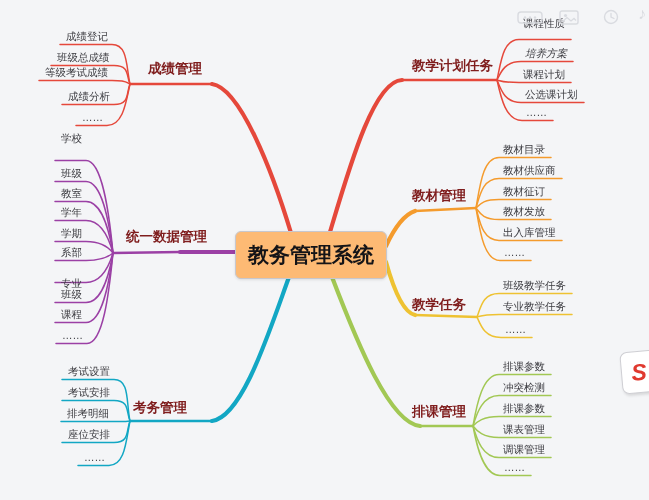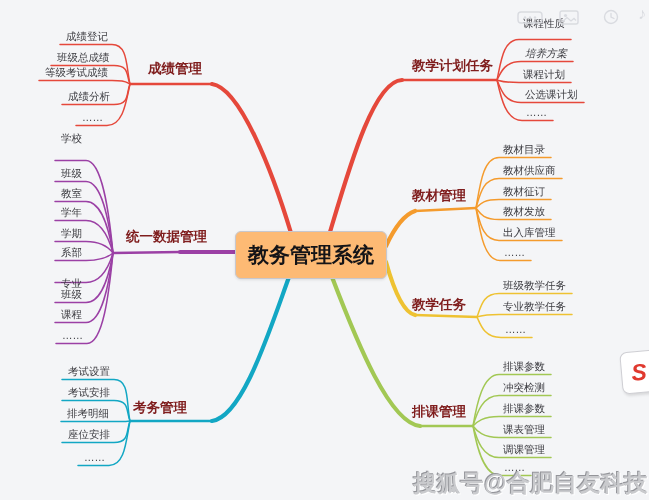--- a/index.html
+++ b/index.html
@@ -176,15 +176,14 @@
   <span class="top-icon" id="icon-clock" style="left:603px;top:9px;">
     <svg width="16" height="16" viewBox="0 0 16 16">
       <circle cx="8" cy="8" r="6.5" fill="none" stroke="#d9dbe0" stroke-width="1.4"></circle>
       <path d="M8,4.5 L8,8 L11,9.5" fill="none" stroke="#d9dbe0" stroke-width="1.3" stroke-linecap="round"></path>
     </svg>
   </span>
   <span class="top-icon" id="icon-note" style="left:638px;top:6px;">♪</span>
 
   <div id="sohu-badge">S</div>
 
-  <div id="watermark">搜狐号@合肥自友科技</div>
 
 </div>
 
 </body></html>

